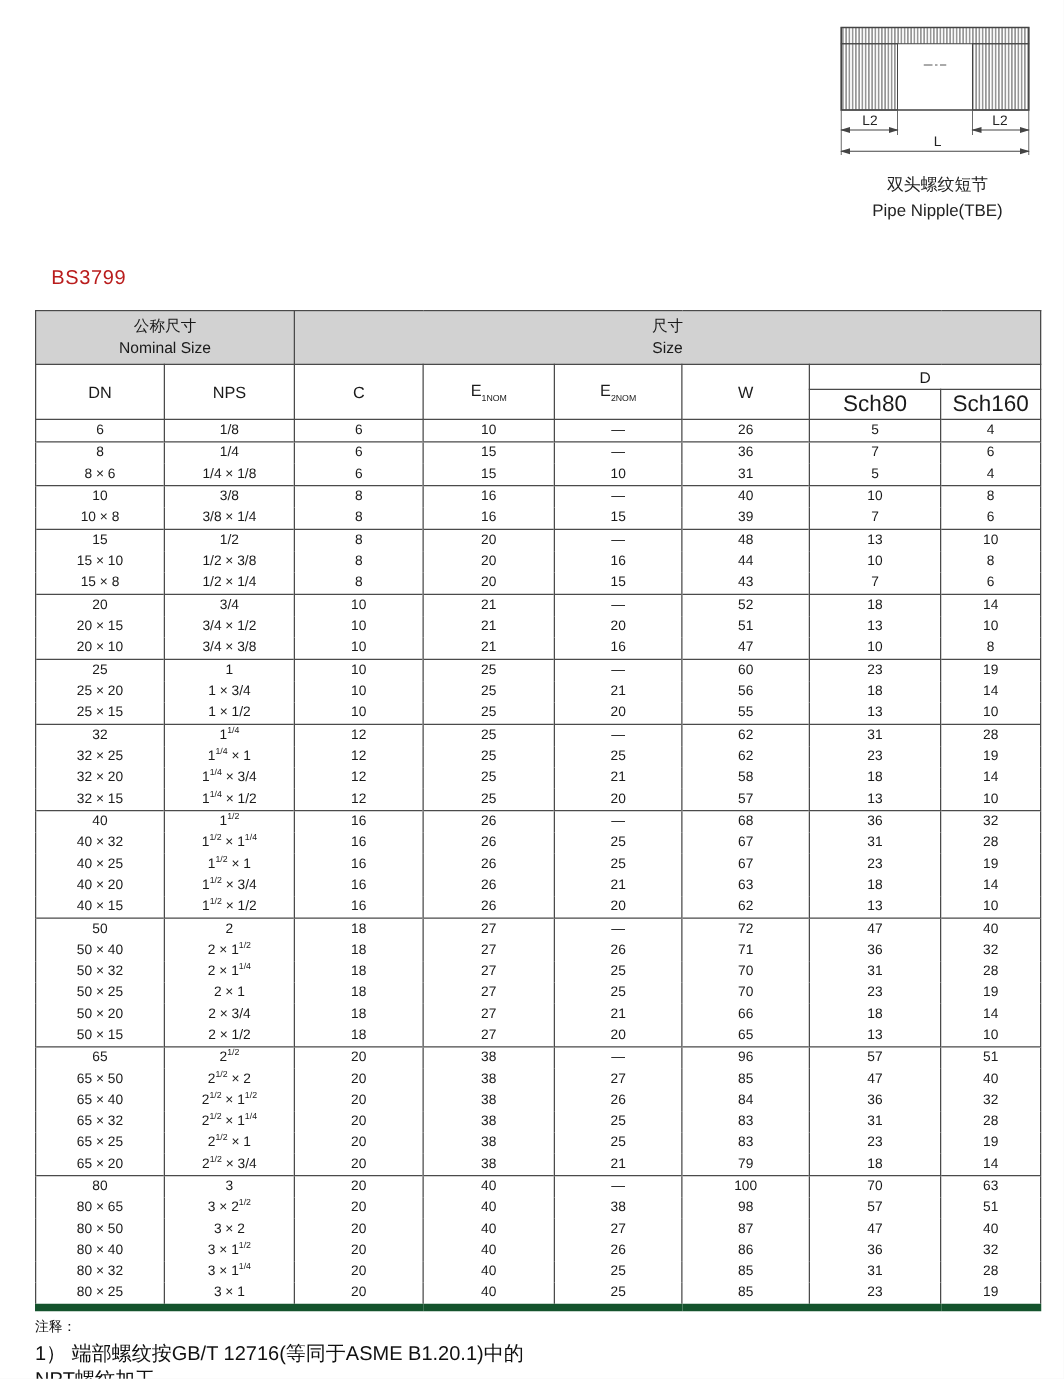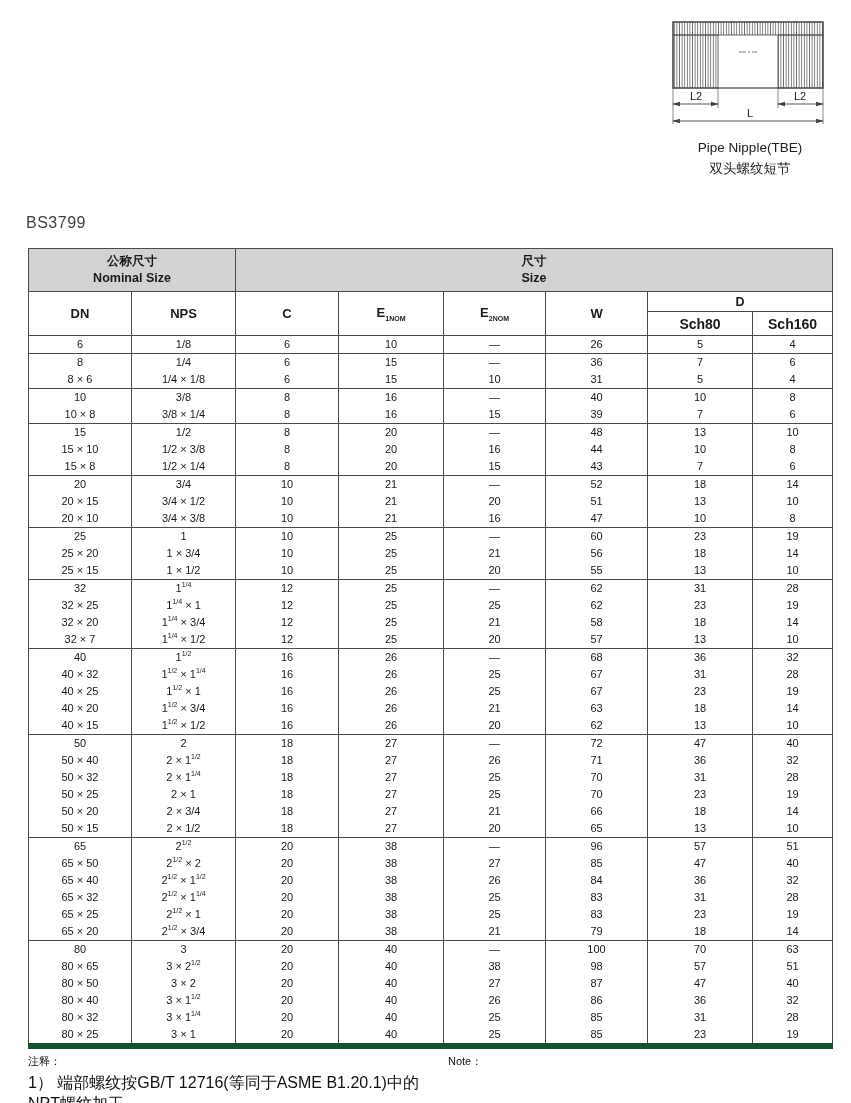--- a/index.html
+++ b/index.html
@@ -5,30 +5,30 @@
   html,body{margin:0;padding:0;}
   body{background:#e8e8e8;font-family:"Liberation Sans", sans-serif;}
   .page{position:relative;width:851px;height:1103px;background:#ffffff;margin:0 auto;overflow:hidden;color:#1a1a1a;}
 
   
   .diagram-wrap{position:absolute;top:16px;right:8px;width:186px;text-align:center;}
   .diagram-wrap svg{display:block;margin:0 auto;}
   .diagram-caption{font-size:13.5px;line-height:1.55;color:#222;}
 
   
-  .doc-title{position:absolute;left:26px;top:214px;font-size:16px;letter-spacing:0.5px;color:#404040;}
+  .doc-title{position:absolute;left:41px;top:214px;font-size:16px;letter-spacing:0.5px;color:#b91c1c;}
 
   
   .dims-table{position:absolute;left:28px;top:248px;width:804px;border-collapse:collapse;table-layout:fixed;}
   .dims-table th,.dims-table td{border:1px solid #4a4a4a;text-align:center;vertical-align:middle;padding:0;}
-  .dims-table thead th{font-weight:bold;background:#ffffff;font-size:12.5px;margin-top:16px;}
+  .dims-table thead th{font-weight:normal;background:#ffffff;font-size:12.5px;margin-top:16px;}
   .dims-table .band{background:#d2d2d2;height:42px;font-size:12.5px;line-height:1.35;}
   .dims-table .h2{height:43px;font-size:13px;}
   .dims-table .hD{height:19px;font-size:12.5px;}
-  .dims-table .hSch{height:23px;font-size:14px;}
+  .dims-table .hSch{height:23px;font-size:18px;}
   .dims-table sub{font-size:7px;}
   .dims-table tbody td{border-top:none;border-bottom:none;font-size:11px;height:17px;line-height:17px;}
   .dims-table tbody tr.group-start td{border-top:1px solid #4a4a4a;}
   .dims-table tbody tr:last-child td{border-bottom:6px solid #14532d;}
   sup.frac{font-size:7px;vertical-align:super;line-height:0;}
 
   
   col.c-dn{width:103px;} col.c-nps{width:104px;} col.c-c{width:103px;}
   col.c-e1{width:105px;} col.c-e2{width:102px;} col.c-w{width:102px;}
   col.c-s80{width:105px;} col.c-s160{width:80px;}
@@ -71,22 +71,22 @@
       <line x1="163" y1="72" x2="163" y2="108" stroke="#555" stroke-width="0.7"></line>
 
       <line x1="13" y1="88" x2="58" y2="88" stroke="#444" stroke-width="0.9" marker-start="url(#arrL)" marker-end="url(#arrR)"></line>
       <line x1="118" y1="88" x2="163" y2="88" stroke="#444" stroke-width="0.9" marker-start="url(#arrL)" marker-end="url(#arrR)"></line>
 
       <line x1="13" y1="105" x2="163" y2="105" stroke="#444" stroke-width="0.9" marker-start="url(#arrL)" marker-end="url(#arrR)"></line>
       <text x="36" y="84" font-size="11" fill="#222" text-anchor="middle">L2</text>
       <text x="140" y="84" font-size="11" fill="#222" text-anchor="middle">L2</text>
       <text x="90" y="101" font-size="11" fill="#222" text-anchor="middle">L</text>
     </svg>
+    <div class="diagram-caption">双头螺纹短节</div>
     <div class="diagram-caption">Pipe Nipple(TBE)</div>
-    <div class="diagram-caption">双头螺纹短节</div>
   </div>
 
   <div class="doc-title">BS3799</div>
 
   <table class="dims-table">
     <colgroup>
       <col class="c-dn">
         <col class="c-nps">
         <col class="c-c">
         <col class="c-e1">
@@ -289,21 +289,21 @@
           <td>32 × 20</td>
           <td>1<sup class="frac">1/4</sup> × 3/4</td>
           <td>12</td>
           <td>25</td>
           <td>21</td>
           <td>58</td>
           <td>18</td>
           <td>14</td>
         </tr>
         <tr>
-          <td>32 × 7</td>
+          <td>32 × 15</td>
           <td>1<sup class="frac">1/4</sup> × 1/2</td>
           <td>12</td>
           <td>25</td>
           <td>20</td>
           <td>57</td>
           <td>13</td>
           <td>10</td>
         </tr>
         <tr class="group-start">
           <td>40</td>
@@ -537,17 +537,16 @@
         </tr>
       </tbody>
   </table>
 
   <div class="notes">
     <div class="col-zh">
       <div class="n-title">注释：</div>
       <div class="n-item">1） 端部螺纹按GB/T 12716(等同于ASME B1.20.1)中的NPT螺纹加工。</div>
     </div>
     <div class="col-en">
-      <div class="n-title">Note：</div>
     </div>
   </div>
 
 </div>
 
 </body></html>

